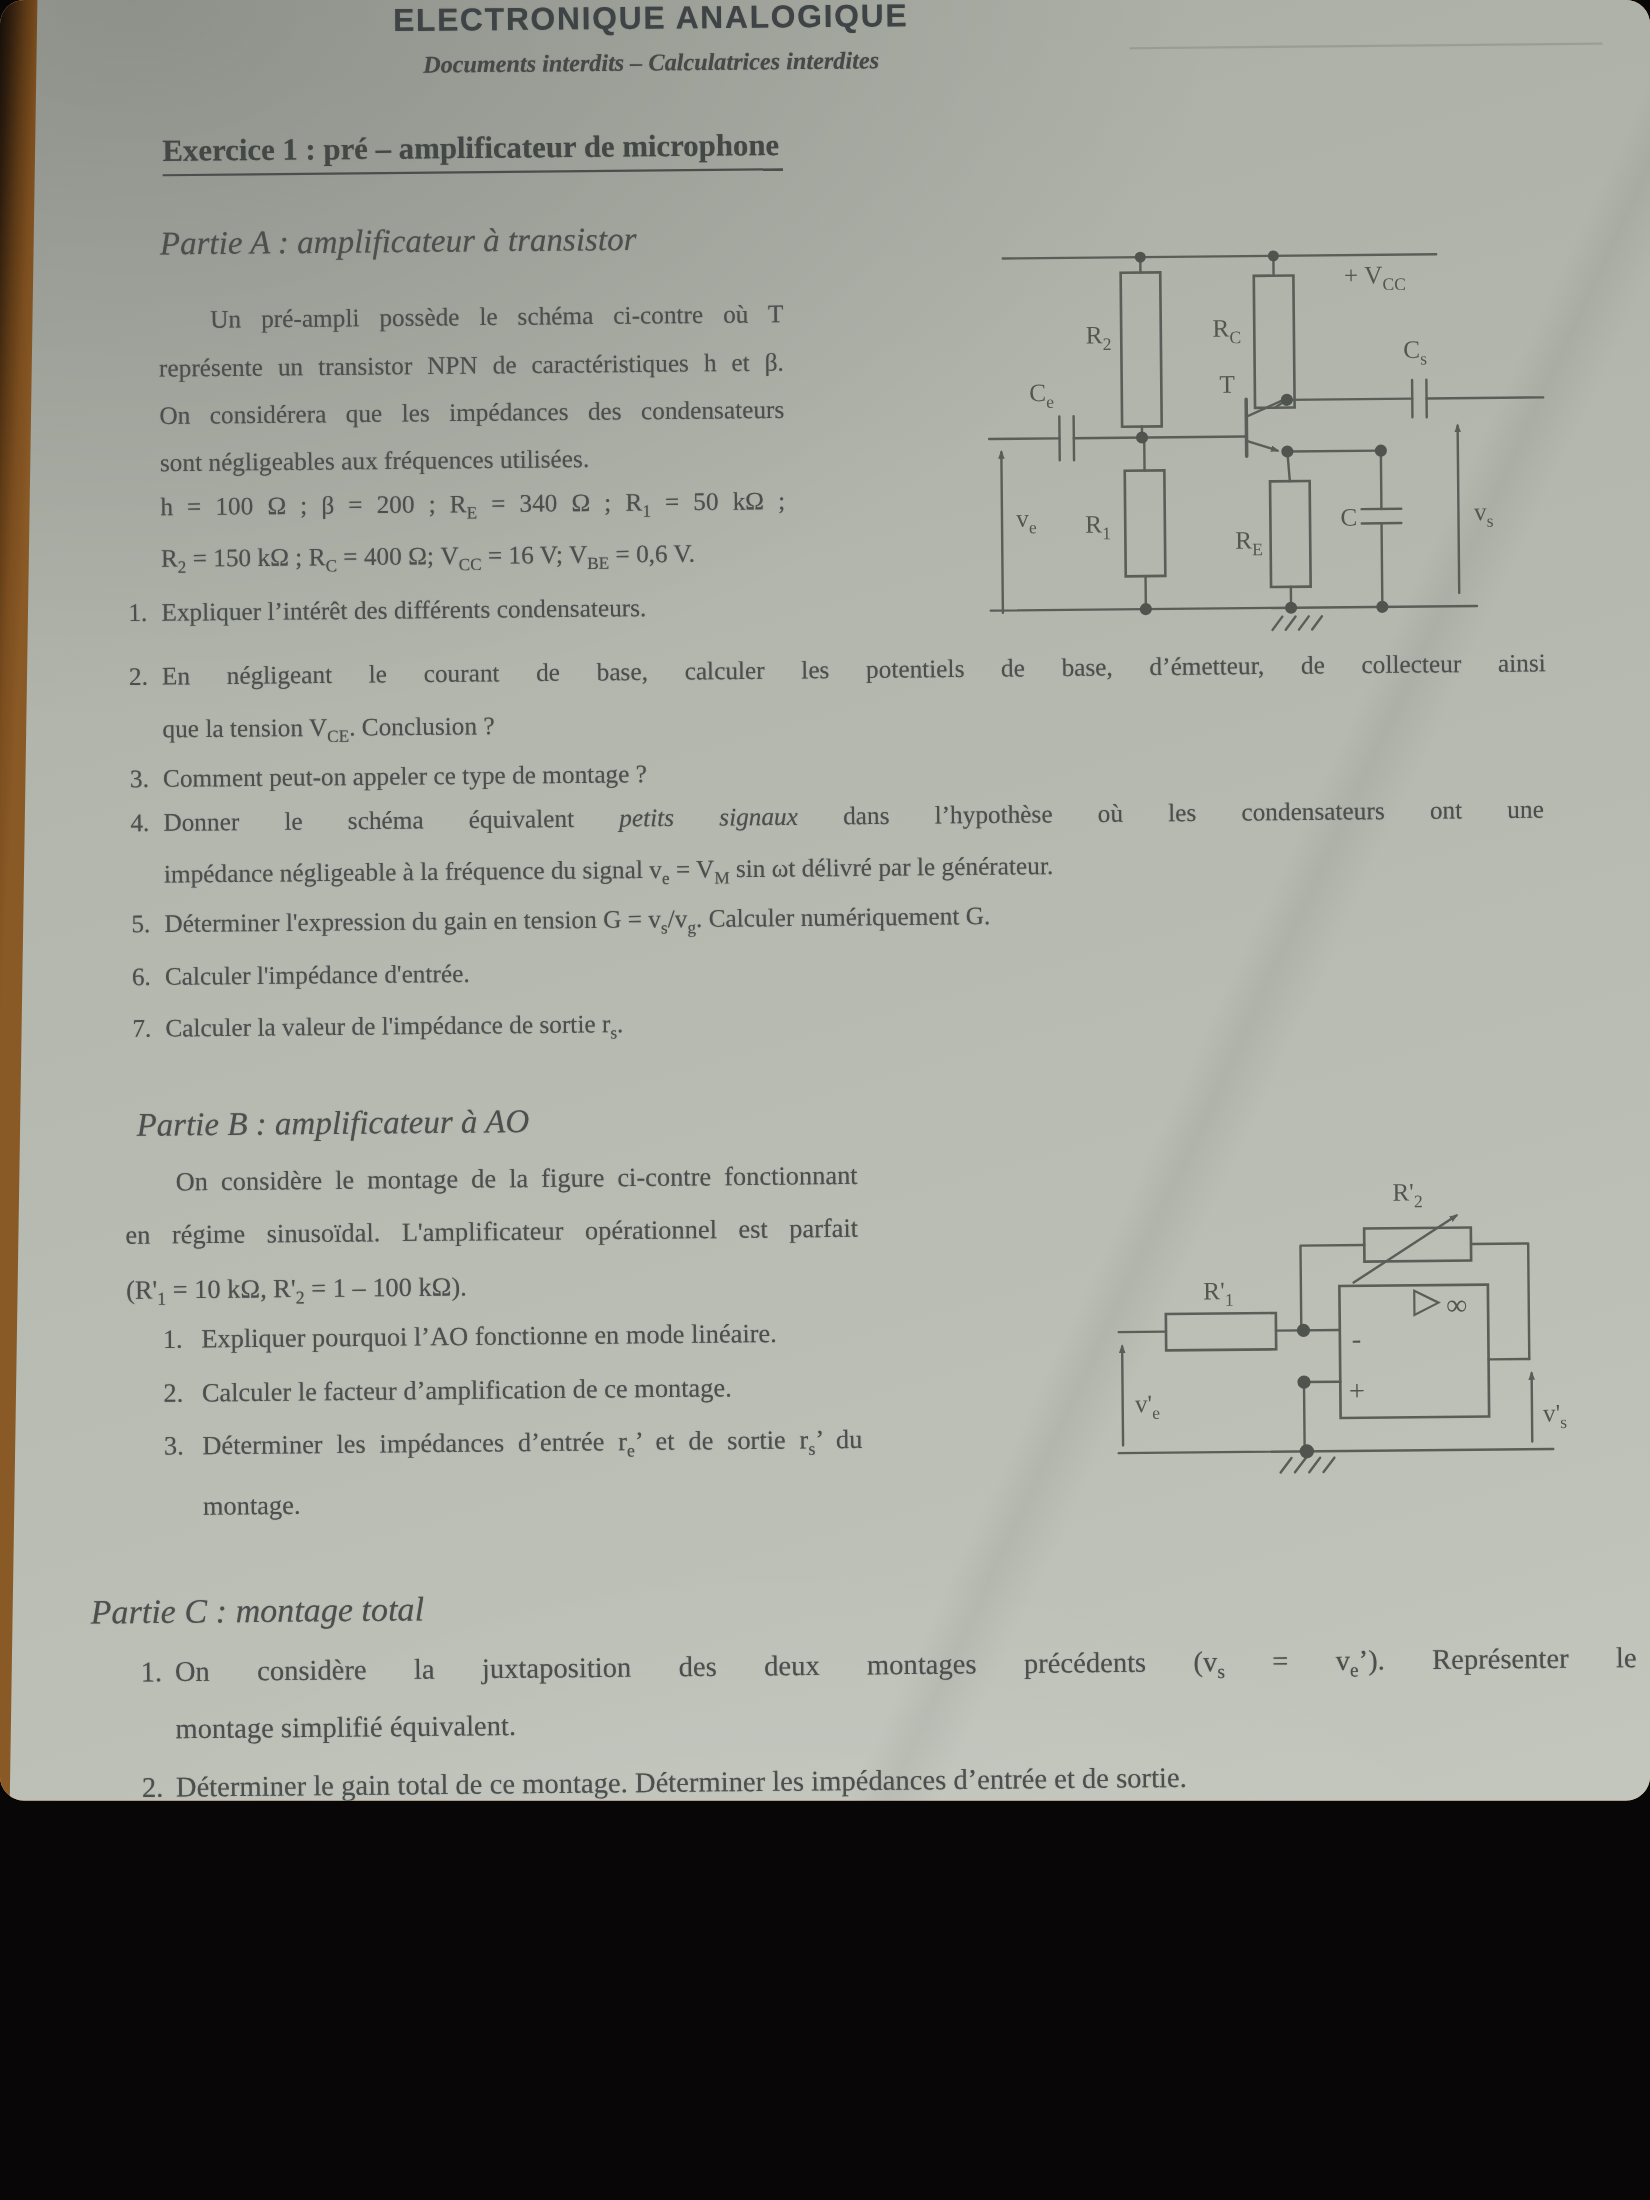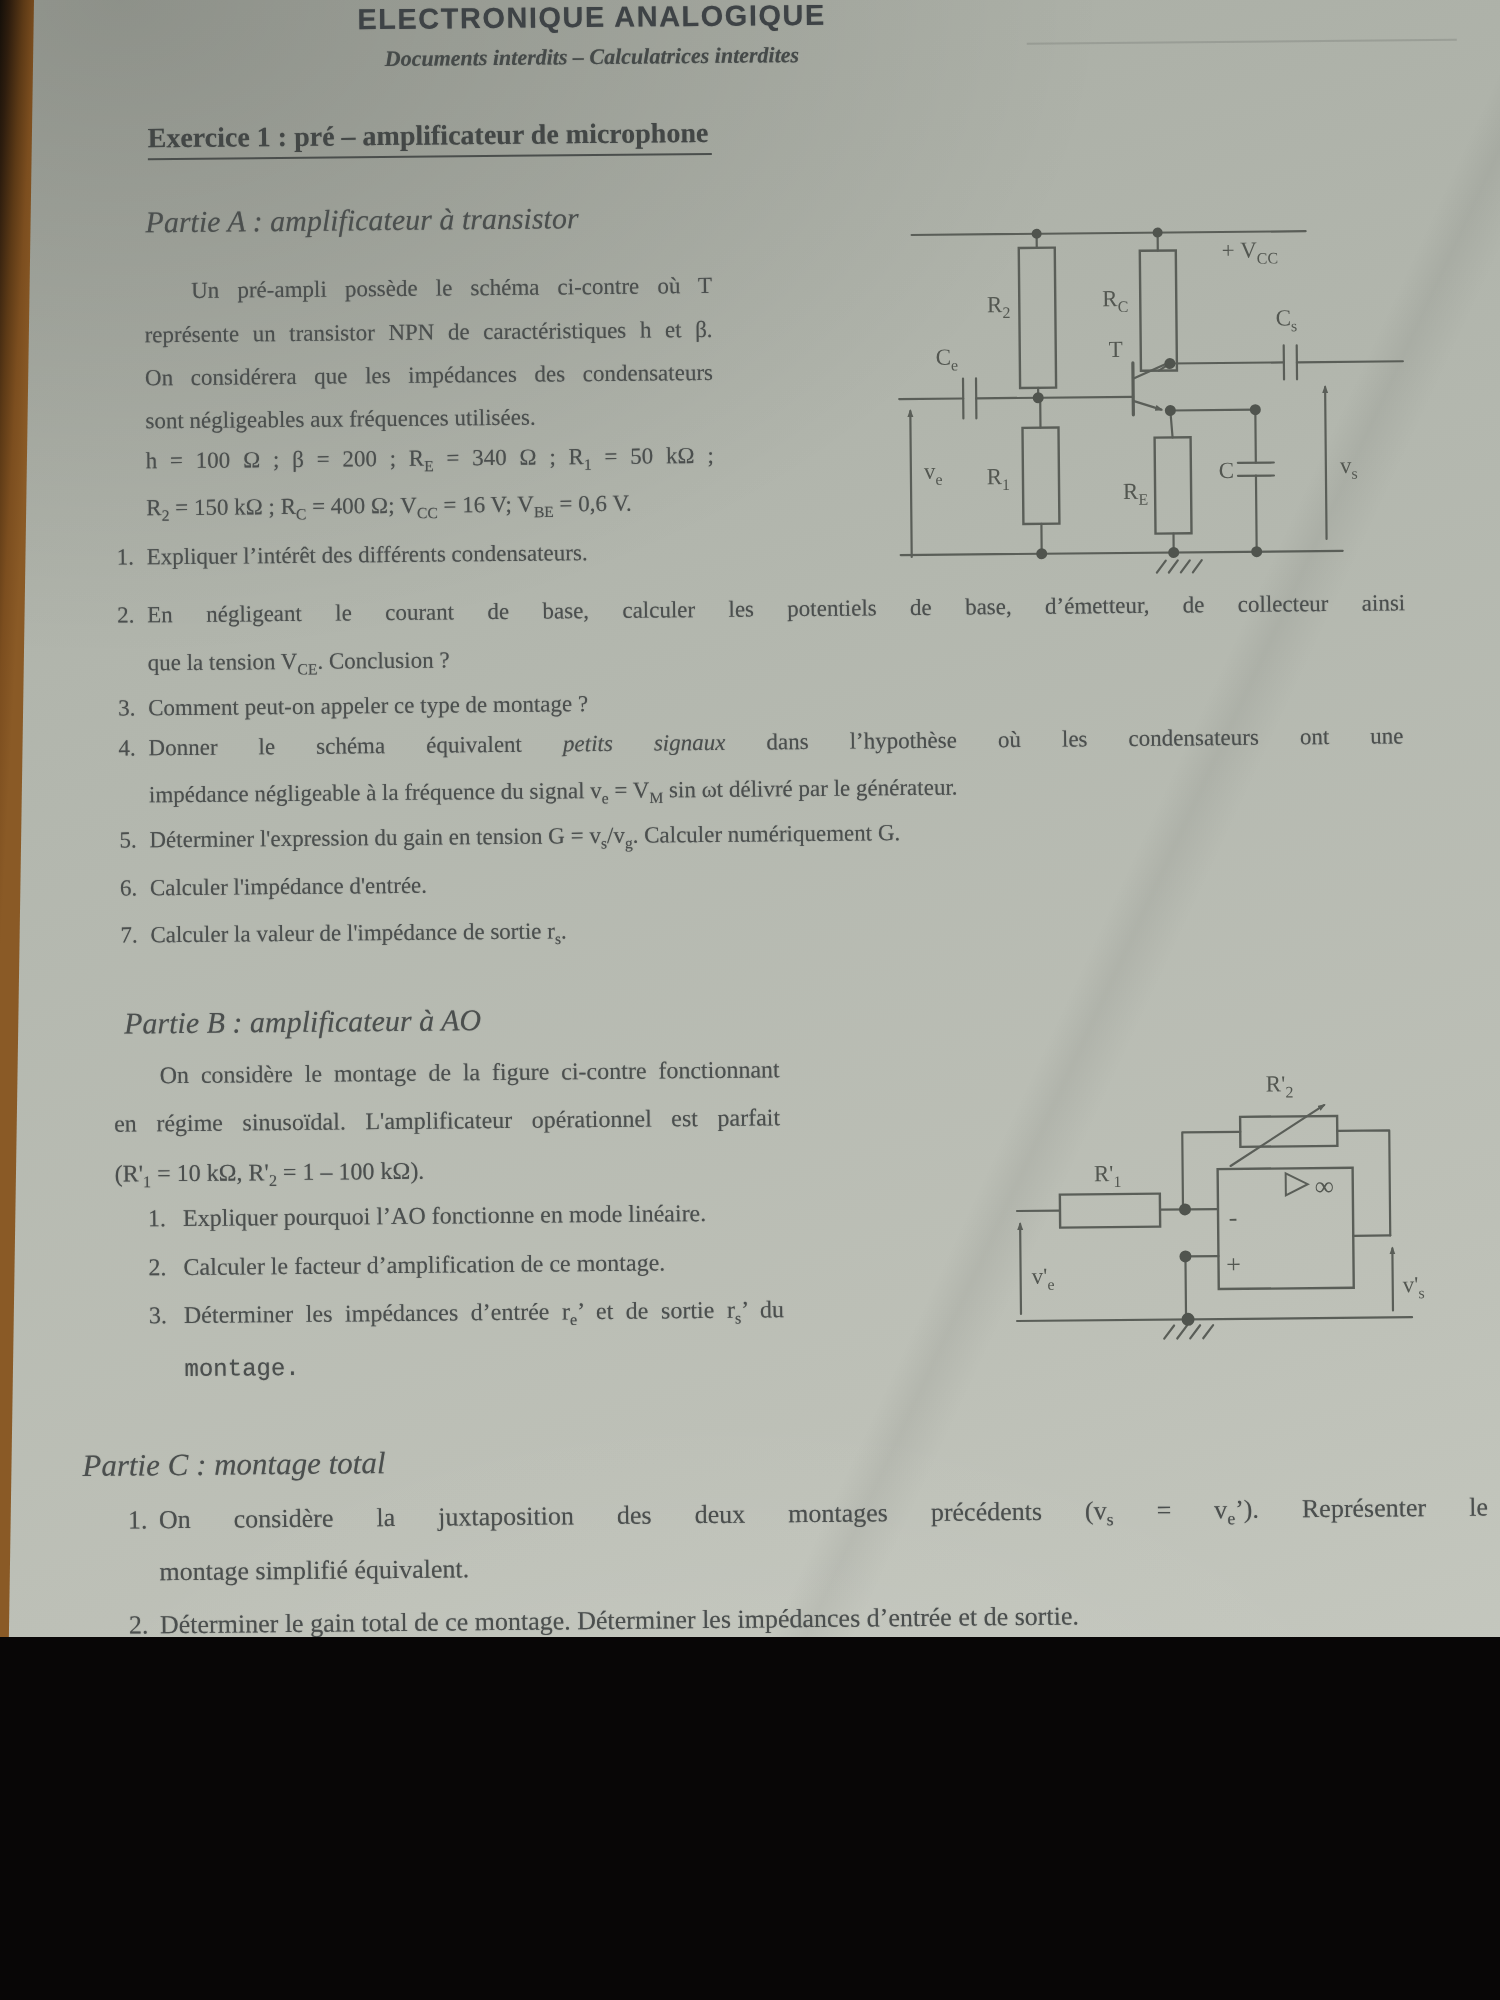--- a/index.html
+++ b/index.html
@@ -1,17 +1,17 @@
 <!DOCTYPE html>
 <html><head>
 <meta charset="utf-8">
 <style>
   html,body{margin:0;padding:0;background:#080606;}
   #photo{position:relative;width:1500px;height:1637px;overflow:hidden;background:#fdba74;
-         font-family:"Liberation Serif","DejaVu Serif",serif;}
+         font-family:"Liberation Serif","DejaVu Serif",serif;border-radius:22px;}
   .black-band{position:absolute;left:0;top:1828px;width:1500px;height:172px;
         background:linear-gradient(180deg,#16110d,#090707 45%);}
   .wood-strip{position:absolute;left:0;top:0;width:50px;height:1840px;
         background:linear-gradient(93deg,#140f09 0px,#2e1d0e 10px,#5d3a16 24px,#7c4e1f 36px,#8a5a26 50px);}
   .wood-corner{position:absolute;left:0;top:1818px;width:172px;height:182px;
         background:linear-gradient(105deg,#8a5c28 0%,#6f451b 45%,#3a2410 85%,#1c120a 100%);
         clip-path:polygon(0 0,95% 9%,88% 100%,0 100%);}
   .paper{position:absolute;left:0;top:0;width:1500px;height:2000px;
         clip-path:polygon(34px 0,1500px 0,1500px 1848px,163px 1836px,6px 1824px);
         background:
@@ -161,21 +161,21 @@
 
     <div class="ln fb" style="left:145px;top:1199px;">
       <span class="qn" style="min-width:35px">1.</span><span>Expliquer pourquoi l’AO fonctionne en mode linéaire.</span>
     </div>
     <div class="ln fb" style="left:145px;top:1248px;">
       <span class="qn" style="min-width:35px">2.</span><span>Calculer le facteur d’amplification de ce montage.</span>
     </div>
     <div class="ln fb just" style="left:145px;top:1296px;width:635px;">
       <span class="qn" style="min-width:35px">3.</span><span>Déterminer les impédances d’entrée r<sub>e</sub>’ et de sortie r<sub>s</sub>’ du</span>
     </div>
-    <div class="ln fb" style="left:180px;top:1351px;font-family:Liberation Mono, monospace;">montage.</div>
+    <div class="ln fb" style="left:180px;top:1351px;">montage.</div>
 
     <svg style="left:1000px;top:1060px;" width="440" height="300" viewBox="0 0 440 300">
       <defs>
         <marker id="arrB" markerWidth="10" markerHeight="8" refX="6" refY="3" orient="auto" markerUnits="userSpaceOnUse">
           <path d="M0,0 L8,3 L0,6 z" fill="#5a5e58"></path>
         </marker>
       </defs>
       <rect class="cbox" x="238" y="63" width="97" height="30"></rect>
       <path class="cw" d="M228 112 L322 52" marker-end="url(#arrB)"></path>
       <path class="cw" d="M238 78 H180 M180 78 V155"></path>

